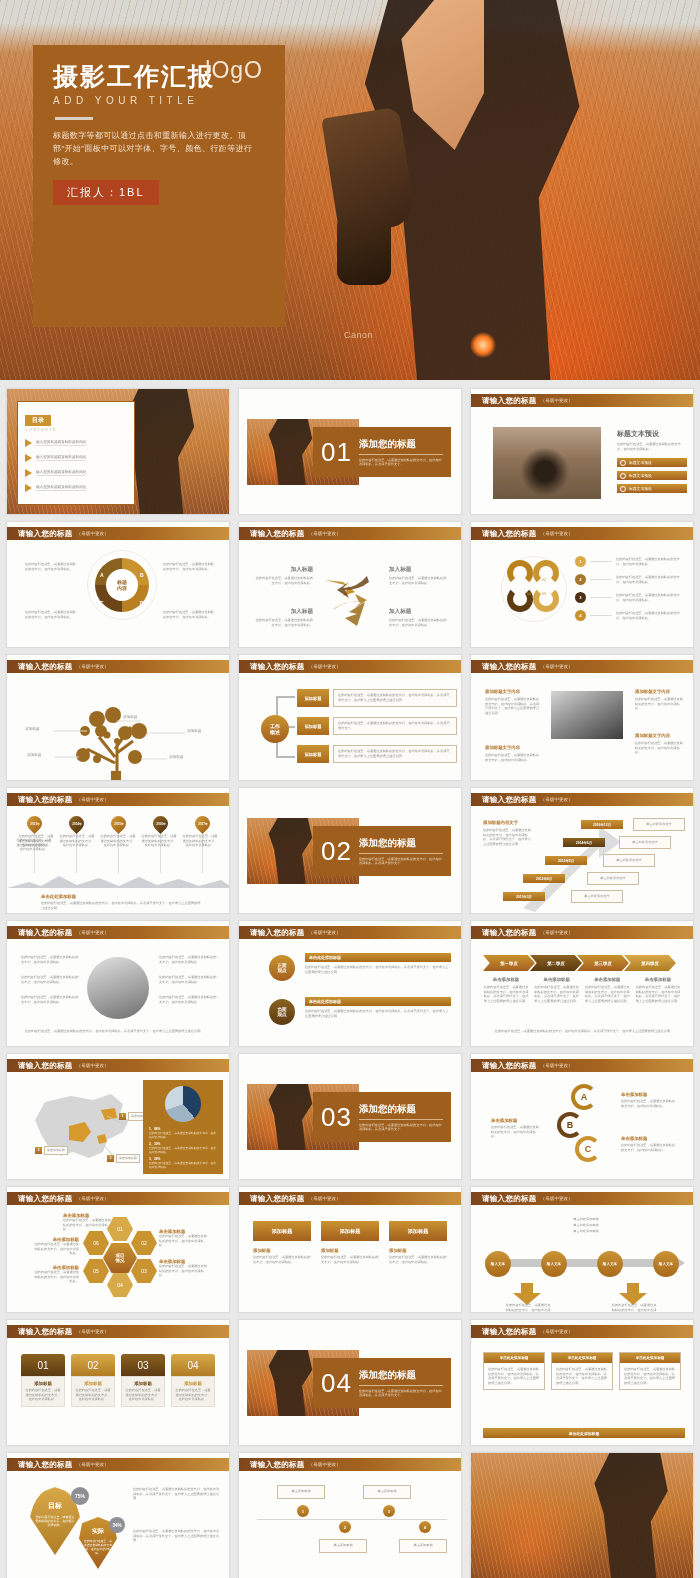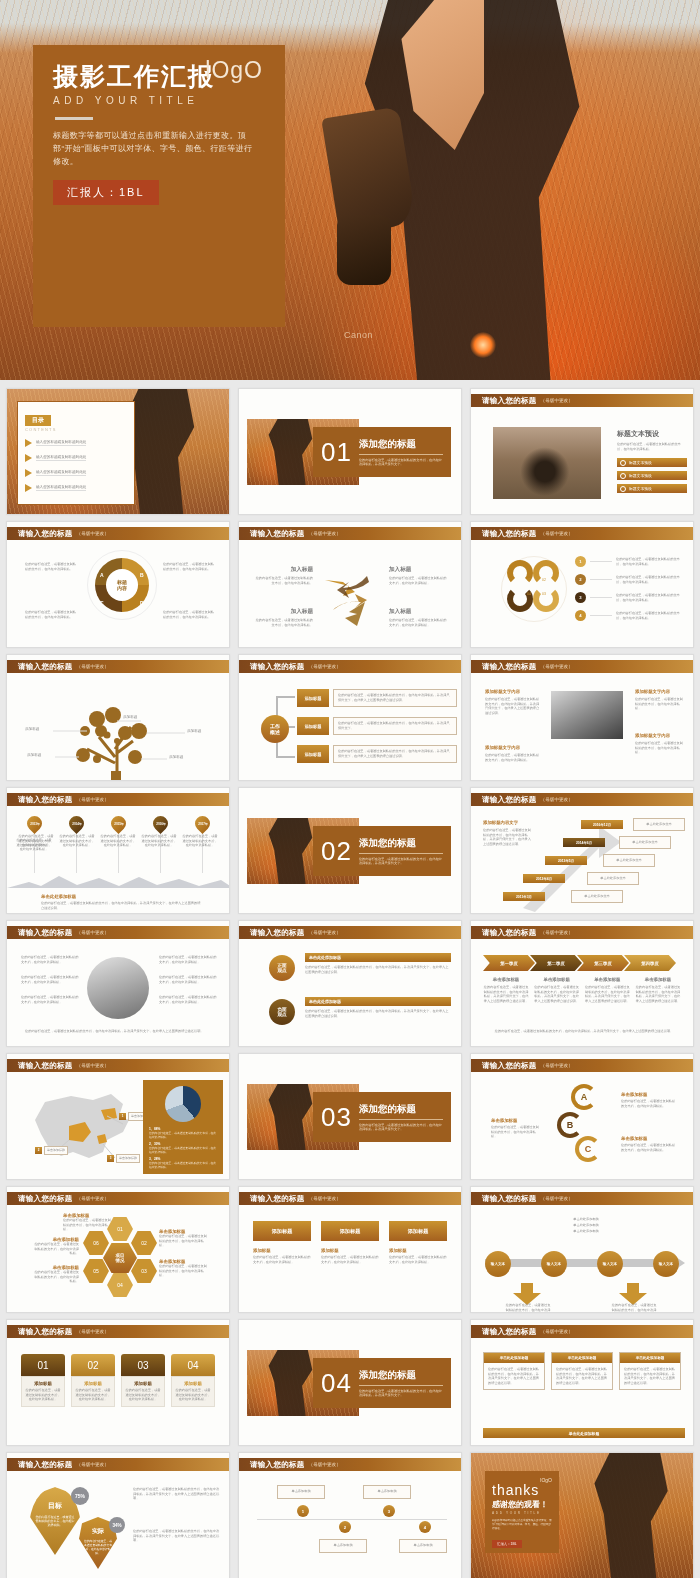--- a/index.html
+++ b/index.html
@@ -929,24 +929,16 @@
         <div class="chip circ" style="position:absolute;left:100px;top:48px;width:12px;height:12px;">2</div>
         <div class="chip circ" style="position:absolute;left:180px;top:48px;width:12px;height:12px;">4</div>
         <div class="obox" style="position:absolute;left:80px;top:66px;width:48px;height:14px;text-align:center;">单击添加标题</div>
         <div class="obox" style="position:absolute;left:160px;top:66px;width:48px;height:14px;text-align:center;">单击添加标题</div>
       </div>
     </div>
 
     <div class="thumb">
       <div class="divphoto" style="height:127px;"></div>
       <div class="divfig" style="left:114px;top:0;width:94px;height:127px"></div>
-      <div style="position:absolute;left:14px;top:18px;width:74px;height:82px;background:#a4601f;padding:6px 7px;">
-        <div style="font-size:5px;color:#f2e0c8;text-align:right;">lOgO</div>
-        <div style="font-size:14px;color:#fff;letter-spacing:1px;margin-top:-1px;">thanks</div>
-        <div style="font-size:8px;color:#fff;font-weight:bold;margin-top:1px;">感谢您的观看！</div>
-        <div style="font-size:3.2px;color:#e8cfae;letter-spacing:1.6px;margin-top:1px;">ADD YOUR TITLE</div>
-        <div style="font-size:2.6px;line-height:4px;color:#f0ddc5;margin-top:4px;">标题数字等都可以通过点击和重新输入进行更改。顶部“开始”面板中可以对字体、字号、颜色、行距等进行修改。</div>
-        <div style="display:inline-block;margin-top:4px;background:#b1431f;color:#fff;font-size:3.4px;padding:2px 5px;">汇报人：1BL</div>
-      </div>
     </div>
   </div>
 
 </div>
 
 </body></html>

